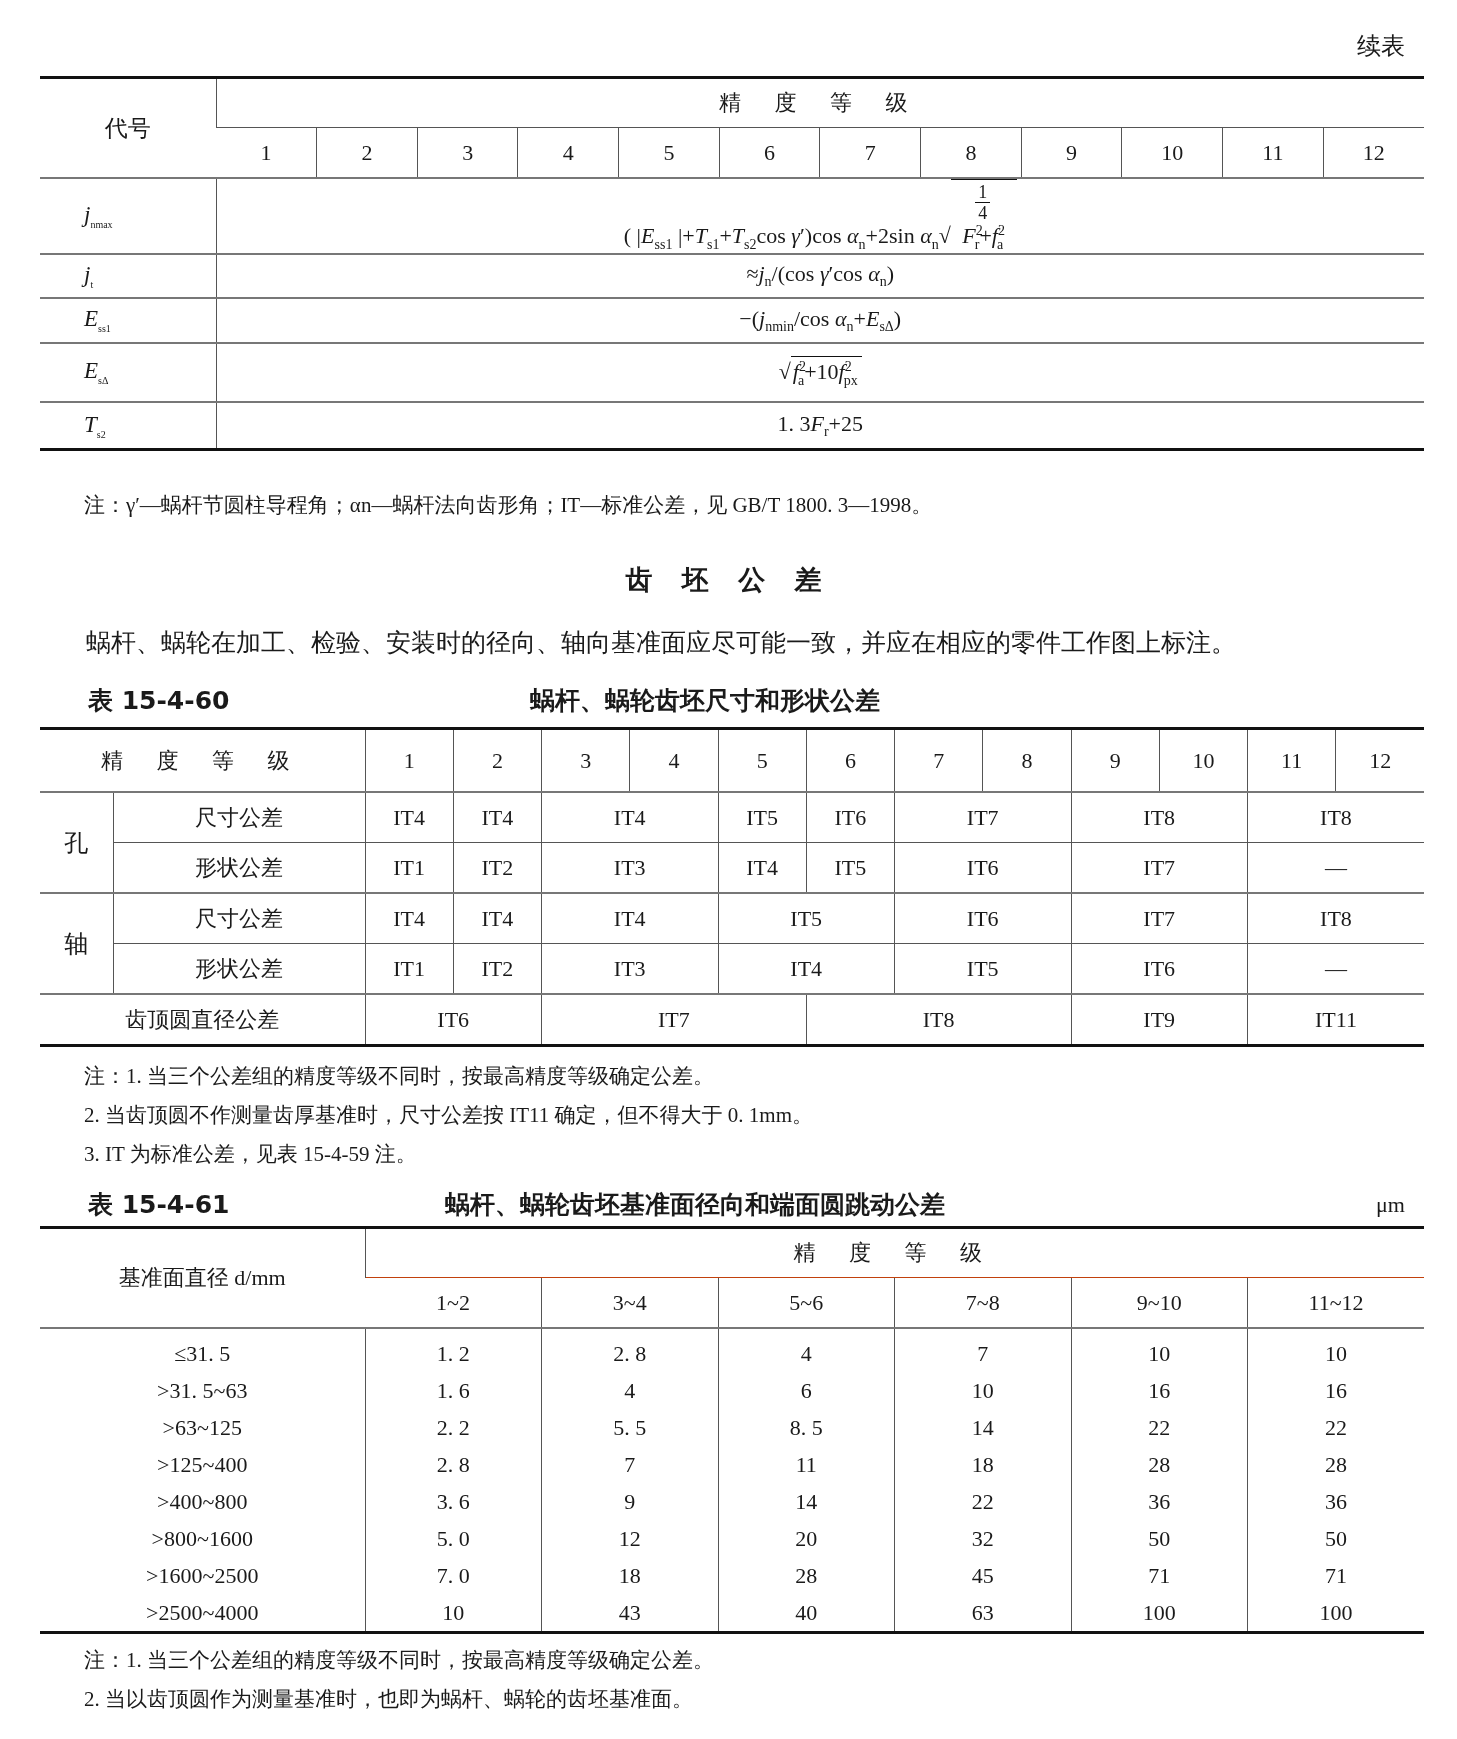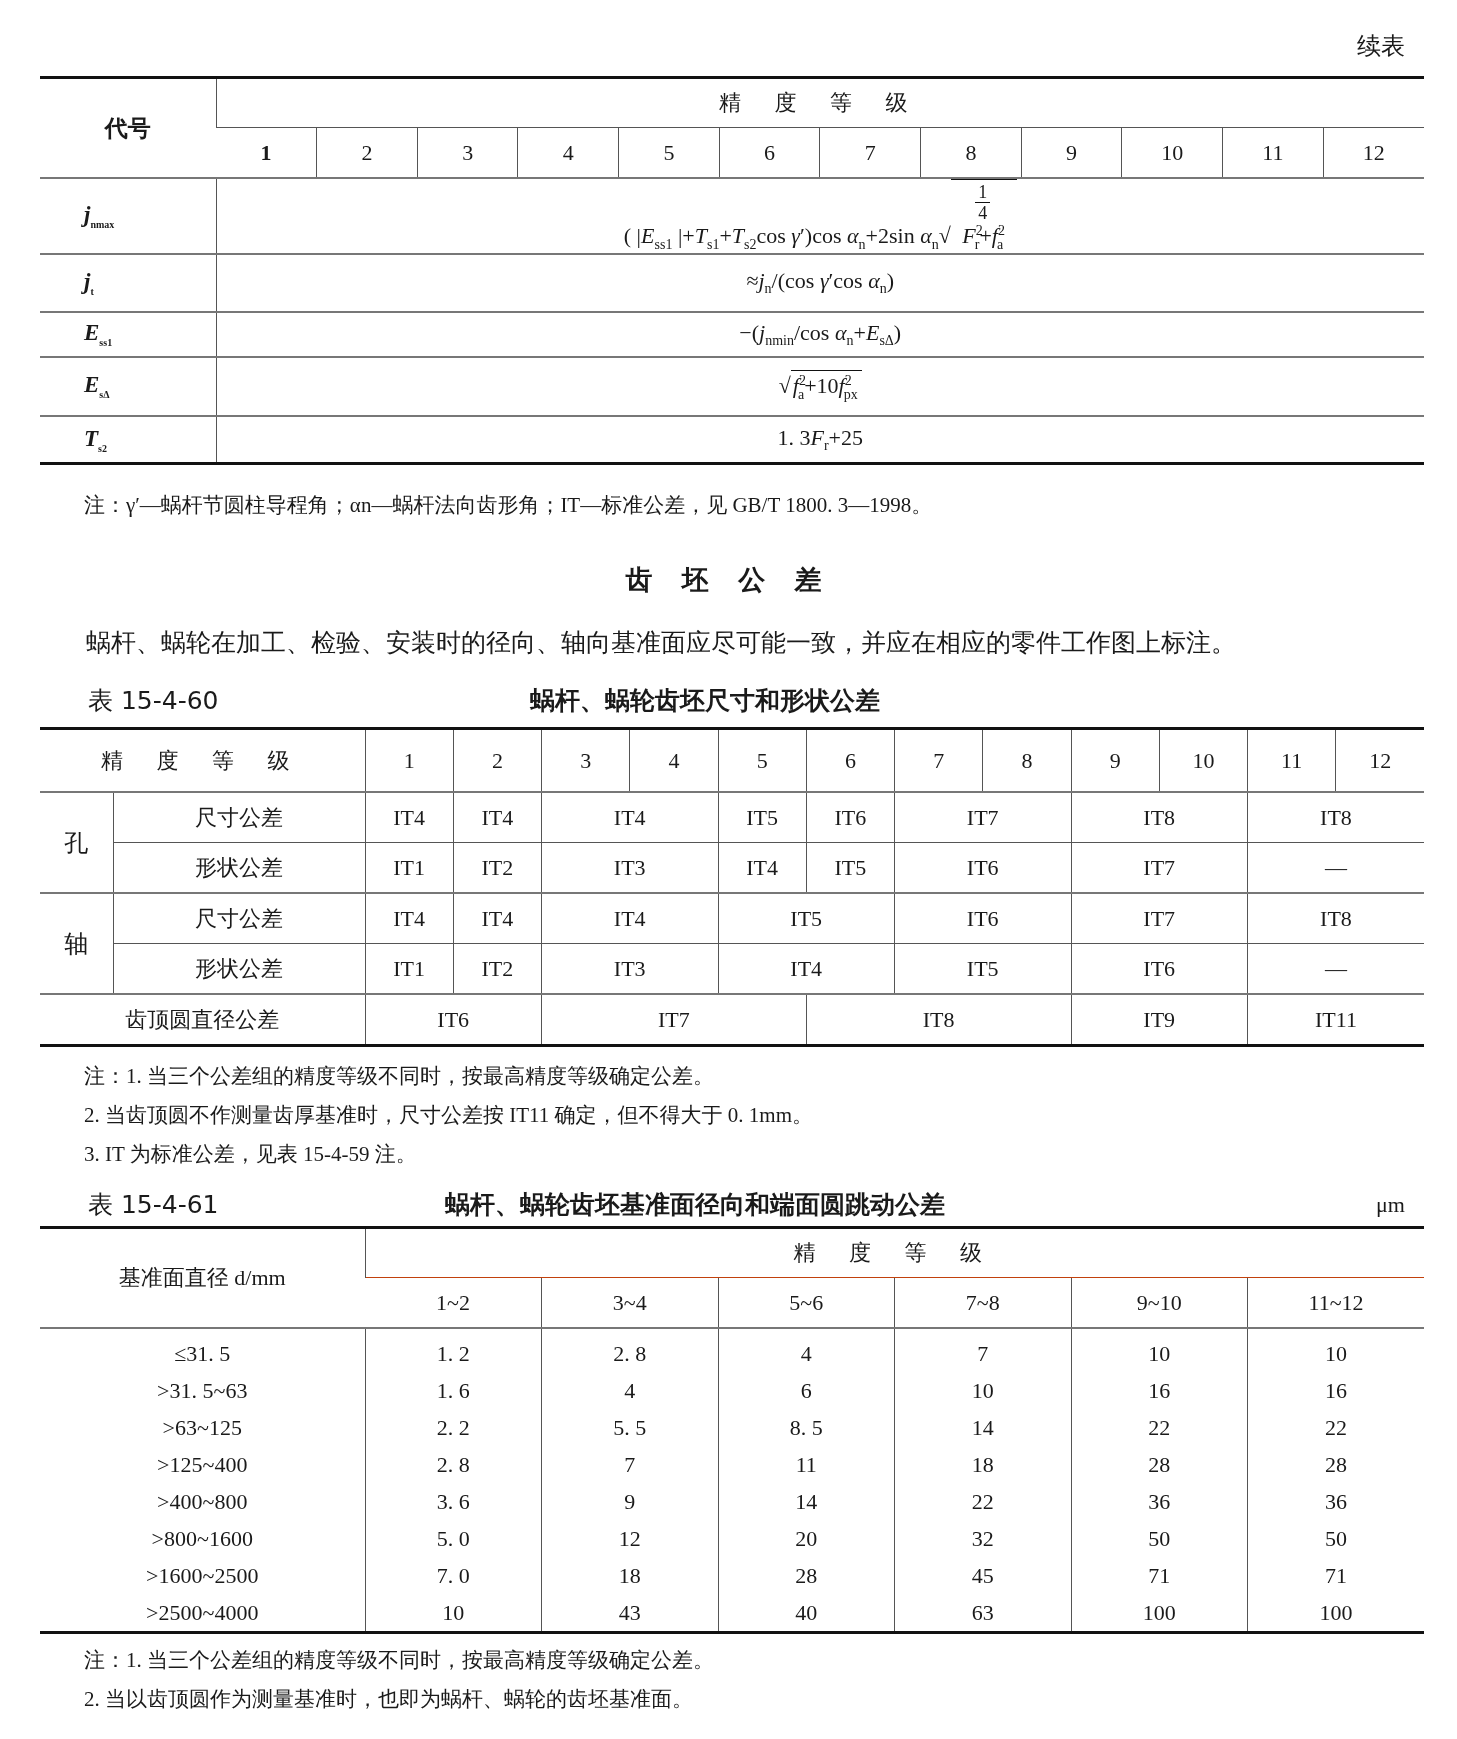--- a/index.html
+++ b/index.html
@@ -7,38 +7,38 @@
     width: 1457px; height: 1739px; position: relative; overflow: hidden;
     font-family: "Liberation Serif", "DejaVu Serif", serif; color: #1a1a1a;
   }
   .abs { position: absolute; }
   .cont { right: 52px; top: 30px; font-size: 24px; }
   table { border-collapse: collapse; position: absolute; left: 40px; width: 1384px; table-layout: fixed; }
   td { text-align: center; vertical-align: middle; padding: 0; font-size: 22px; }
   
   #t1 { top: 76px; border-top: 3px solid #111; border-bottom: 3px solid #111; }
   #t1 td { border-left: 1px solid #555; }
-  #t1 td:first-child { border-left: none; font-weight: bold; }
+  #t1 td:first-child { border-left: none; }
   #t1 tr.h1 td { height: 48px; }
   #t1 tr.h2 td { height: 49px; border-top: 1px solid #555; }
   #t1 tr.r td { border-top: 2px solid #777; }
   .code { font-style: italic; font-size: 23px; text-align: left; padding-left: 44px !important; }
   .code sub { font-style: normal; font-size: 10px; }
   .formula { font-size: 22px; }
   .formula i { font-style: italic; }
   .formula sub { font-size: 14px; }
   .formula sup { font-size: 14px; }
   .frac { display: inline-block; vertical-align: middle; text-align: center; font-size: 18px; margin: 0 2px; }
   .frac span { display: block; line-height: 20px; }
   .frac .num { border-bottom: 1px solid #111; padding: 0 3px; }
   .sqrt { border-top: 1px solid #111; padding: 2px 4px 0 2px; display: inline-block; }
   .note { font-size: 21px; left: 84px; }
   .section-title { left: 0; width: 1457px; text-align: center; top: 562px; font-size: 27px; font-weight: bold; letter-spacing: 10px; font-family: "DejaVu Sans", sans-serif; }
   .para { left: 86px; top: 626px; font-size: 25px; }
-  .tcap-num { left: 88px; font-size: 25px; font-weight: normal; font-family: "DejaVu Sans", sans-serif; }
+  .tcap-num { left: 88px; font-size: 25px; font-weight: bold; font-family: "DejaVu Sans", sans-serif; }
   .tcap-title { font-size: 25px; font-weight: bold; font-family: "DejaVu Sans", sans-serif; }
   .unit { right: 52px; font-size: 22px; }
   
   #t2 { top: 727px; border-top: 3px solid #111; border-bottom: 3px solid #111; }
   #t2 td { border: 1px solid #555; height: 49px; }
   #t2 tr td:first-child { border-left: none; }
   #t2 tr td:last-child { border-right: none; }
   #t2 tr.grp td.grp-cell { border-top: 2px solid #777; }
   #t2 tr.hdr td { height: 61px; }
   #t2 tr.hdr + tr td { border-top: 2px solid #777; }
@@ -79,21 +79,21 @@
         <td>10</td>
         <td>11</td>
         <td>12</td>
       </tr>
   <tr class="r" style="height:74px">
     <td class="code"><span>j</span><sub>nmax</sub></td>
     <td colspan="12" class="formula">
       ( |<i>E</i><sub>ss1</sub> |+<i>T</i><sub>s1</sub>+<i>T</i><sub>s2</sub>cos <i>γ</i>′)cos <i>α</i><sub>n</sub>+2sin <i>α</i><sub>n</sub>√<span class="sqrt"><span class="frac"><span class="num">1</span><span>4</span></span><i>F</i><sup>2</sup><sub style="margin-left:-8px">r</sub>+<i>f</i><sup>2</sup><sub style="margin-left:-8px">a</sub></span>
     </td>
   </tr>
-  <tr class="r" style="height:58px">
+  <tr class="r" style="height:44px">
     <td class="code"><span>j</span><sub>t</sub></td>
     <td colspan="12" class="formula">≈<i>j</i><sub>n</sub>/(cos <i>γ</i>′cos <i>α</i><sub>n</sub>)</td>
   </tr>
   <tr class="r" style="height:45px">
     <td class="code"><span>E</span><sub>ss1</sub></td>
     <td colspan="12" class="formula">−(<i>j</i><sub>nmin</sub>/cos <i>α</i><sub>n</sub>+<i>E</i><sub>sΔ</sub>)</td>
   </tr>
   <tr class="r" style="height:59px">
     <td class="code"><span>E</span><sub>sΔ</sub></td>
     <td colspan="12" class="formula">√<span class="sqrt"><i>f</i><sup>2</sup><sub style="margin-left:-8px">a</sub>+10<i>f</i><sup>2</sup><sub style="margin-left:-8px">px</sub></span></td>

